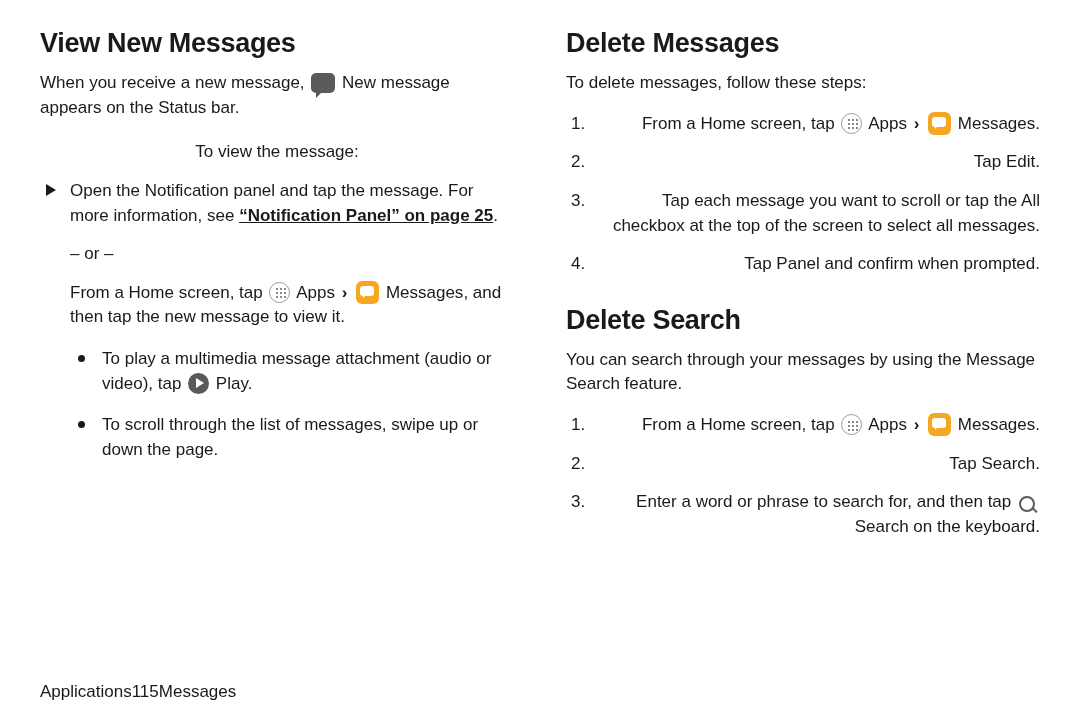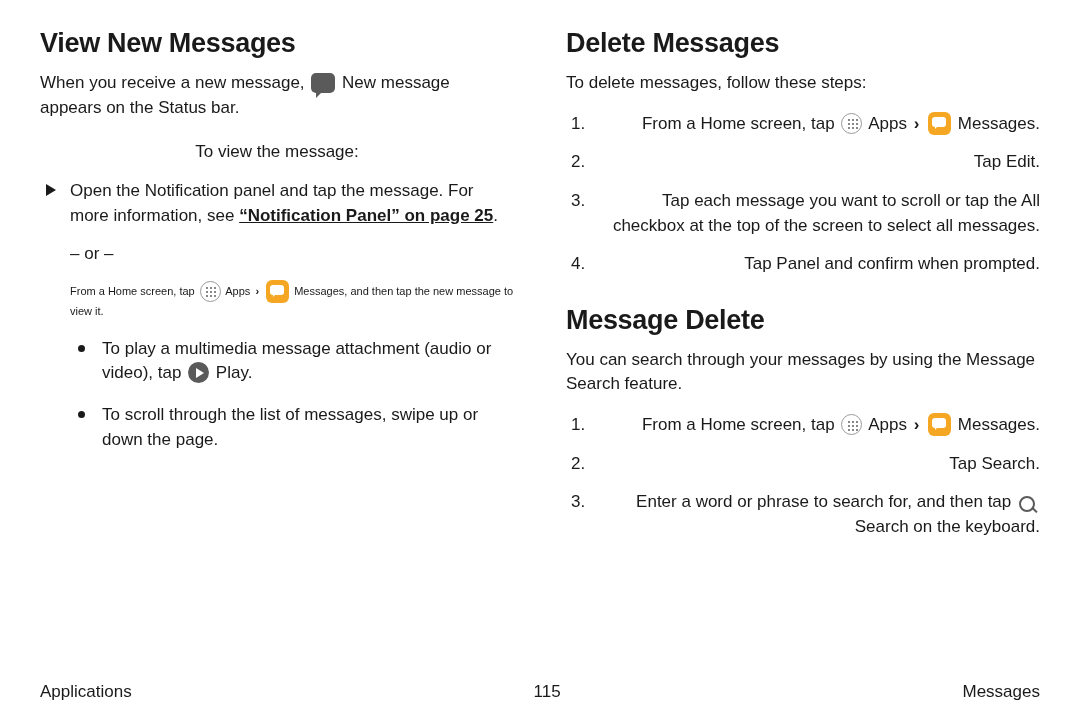--- a/index.html
+++ b/index.html
@@ -30,21 +30,21 @@
   ul.tri > li::before {
     content: "";
     position: absolute;
     left: 6px; top: 5px;
     width: 0; height: 0;
     border-top: 6px solid transparent;
     border-bottom: 6px solid transparent;
     border-left: 10px solid #1a1a1a;
   }
   .or { padding-left: 30px; margin: 10px 0 14px 0; font-size: 17px; }
-  .sub { padding-left: 30px; margin-bottom: 3px; font-size: 11px; line-height: 1.45; }
+  .sub { padding-left: 30px; margin-bottom: 3px; font-size: 17px; line-height: 1.45; }
   ul.dot { list-style: none; padding-left: 30px; }
   ul.dot > li { position: relative; padding-left: 32px; margin-bottom: 14px; margin-top: 17px; }
   ul.dot > li::before {
     content: "";
     position: absolute;
     left: 8px; top: 8px;
     width: 7px; height: 7px;
     background: #1a1a1a;
     border-radius: 50%;
   }
@@ -147,21 +147,21 @@
     width: 7px; height: 2.2px;
     background: #5a5a5a;
     transform: rotate(45deg);
     border-radius: 1px;
   }
   .chev { font-weight: 700; margin: 0 2px; }
   .footer {
     position: absolute;
     left: 40px; right: 40px; bottom: 18px;
     display: flex;
-    justify-content: space-between;
+    justify-content: flex-start;
     font-size: 17px;
   }
 </style>
 </head>
 <body>
 
 <div class="columns">
 
   <div class="col">
     <h2>View New Messages</h2>
@@ -219,21 +219,21 @@
         <span>Tap </span><span class="bold">Edit</span><span>.</span>
       </li>
       <li>
         <span>Tap each message you want to scroll or tap the </span><span class="bold">All</span><span> checkbox at the top of the screen to select all messages.</span>
       </li>
       <li>
         <span>Tap </span><span class="bold">Panel</span><span> and confirm when prompted.</span>
       </li>
     </ol>
 
-    <h2 class="section2">Message Delete</h2>
+    <h2 class="section2">Delete Search</h2>
     <p class="para">You can search through your messages by using the Message Search feature.</p>
     <ol>
       <li>
         <span>From a Home screen, tap </span>
         <span class="icon icon-apps"></span>
         <span class="bold">Apps</span>
         <span class="chev">›</span>
         <span class="icon icon-msg-app"></span>
         <span class="bold">Messages</span><span>.</span>
       </li>

